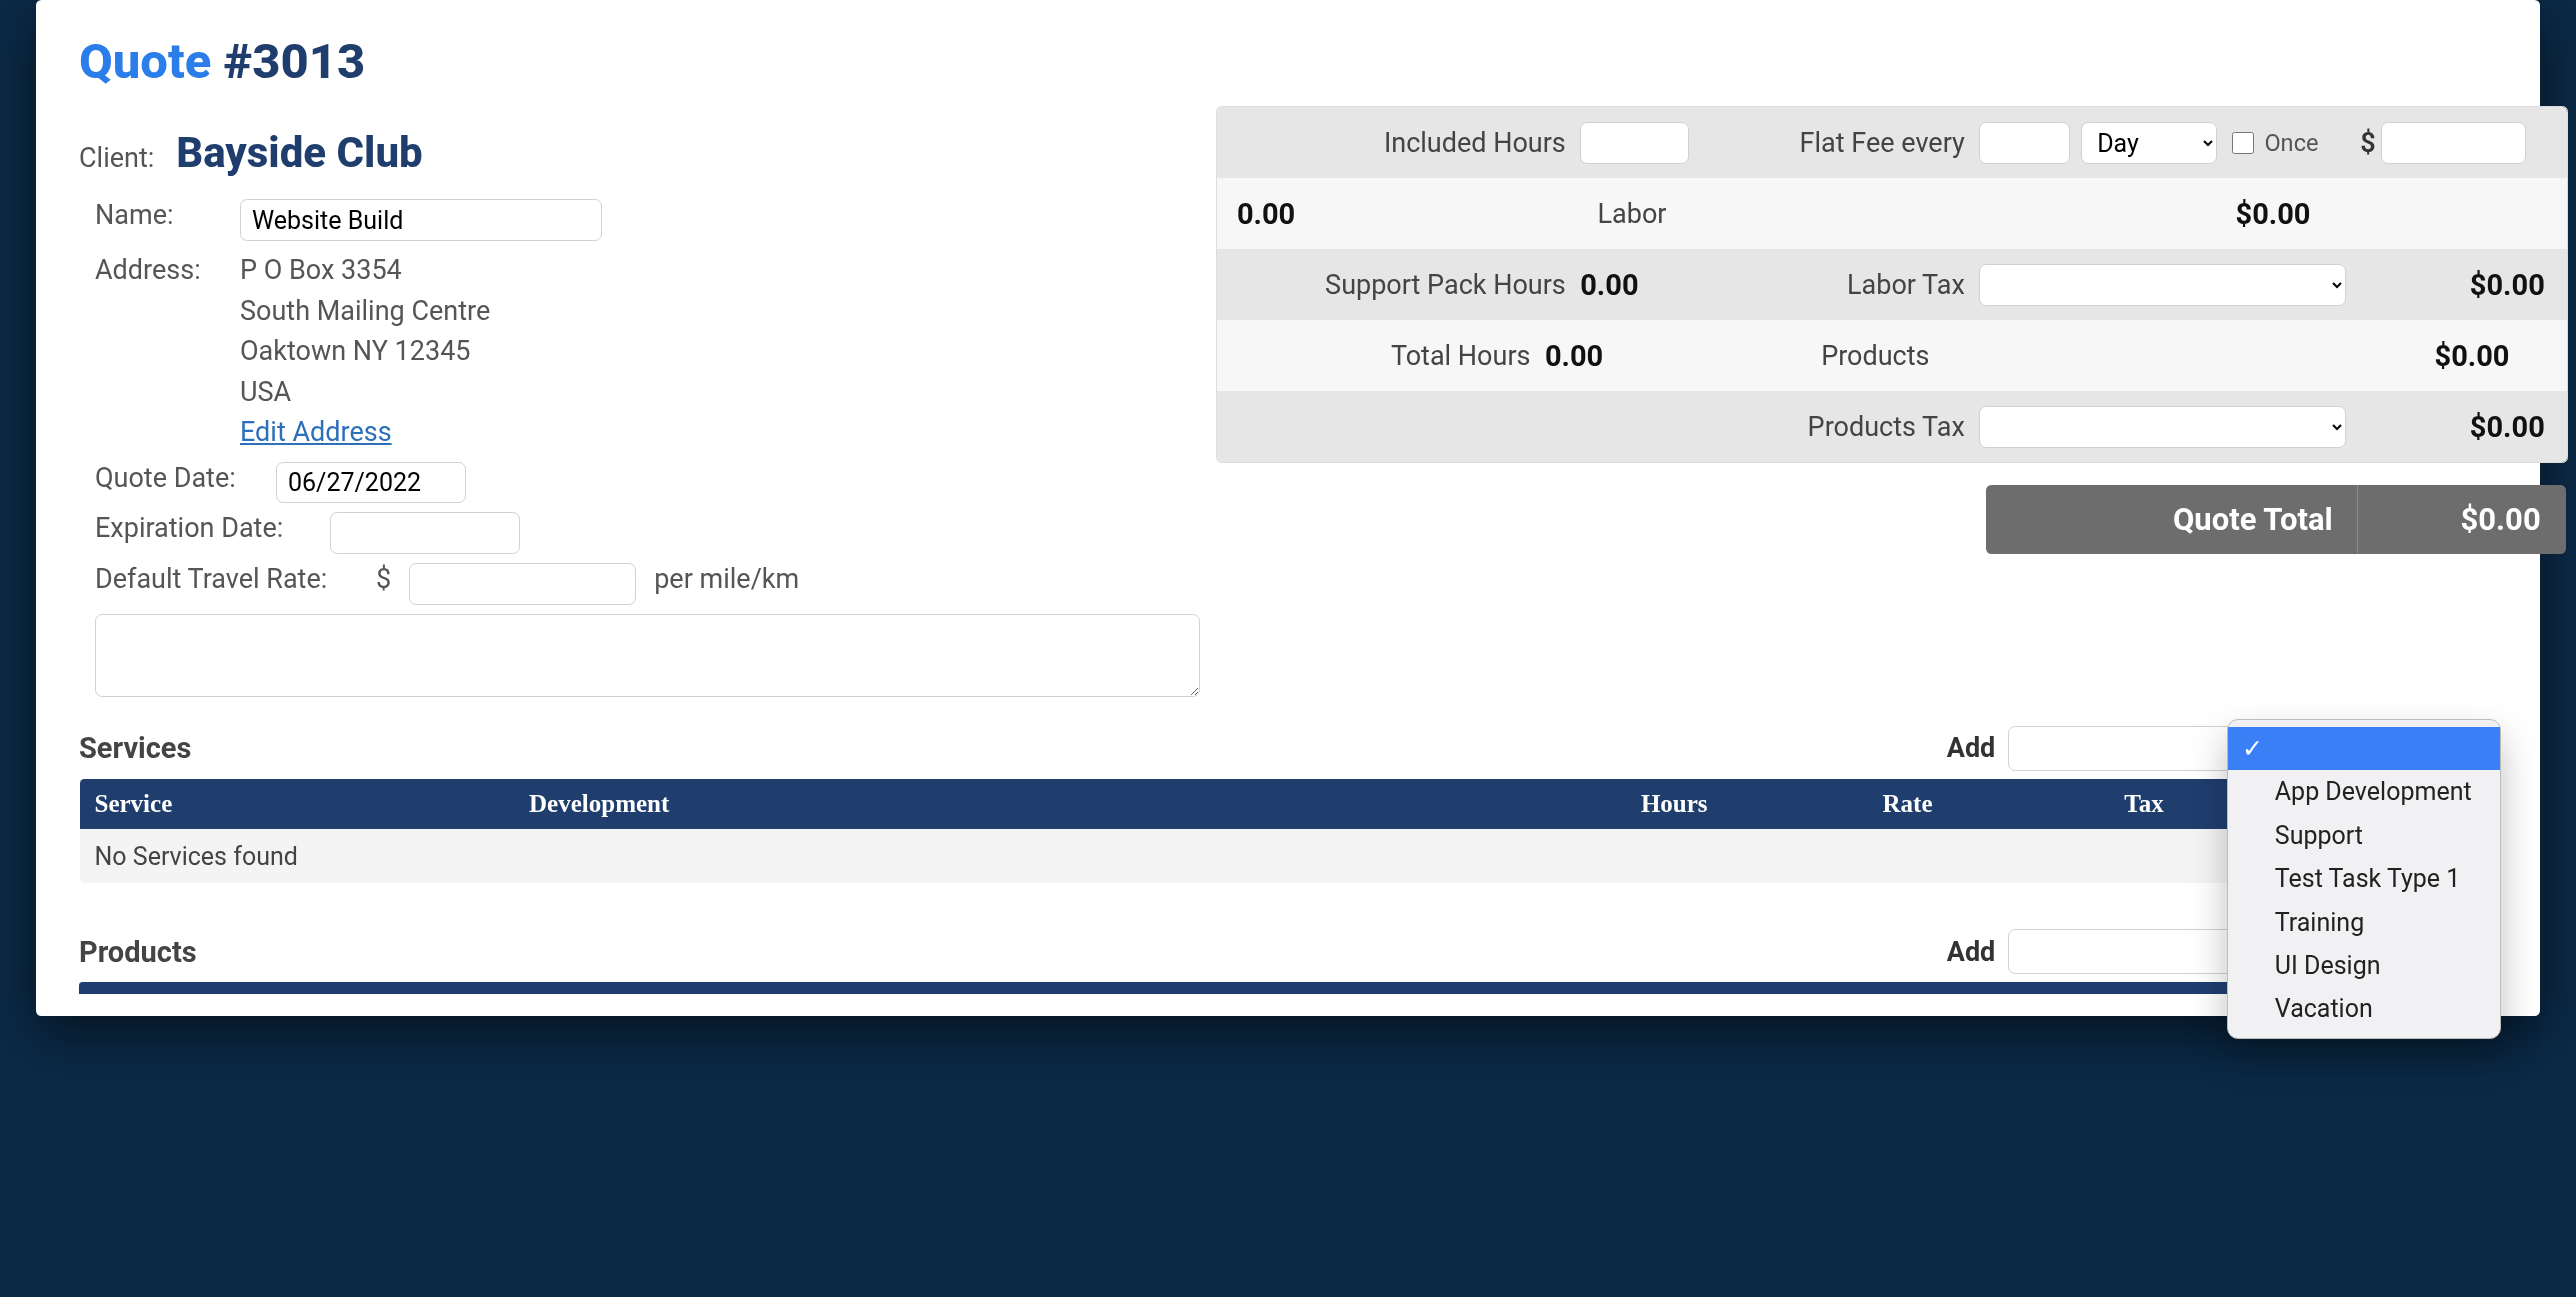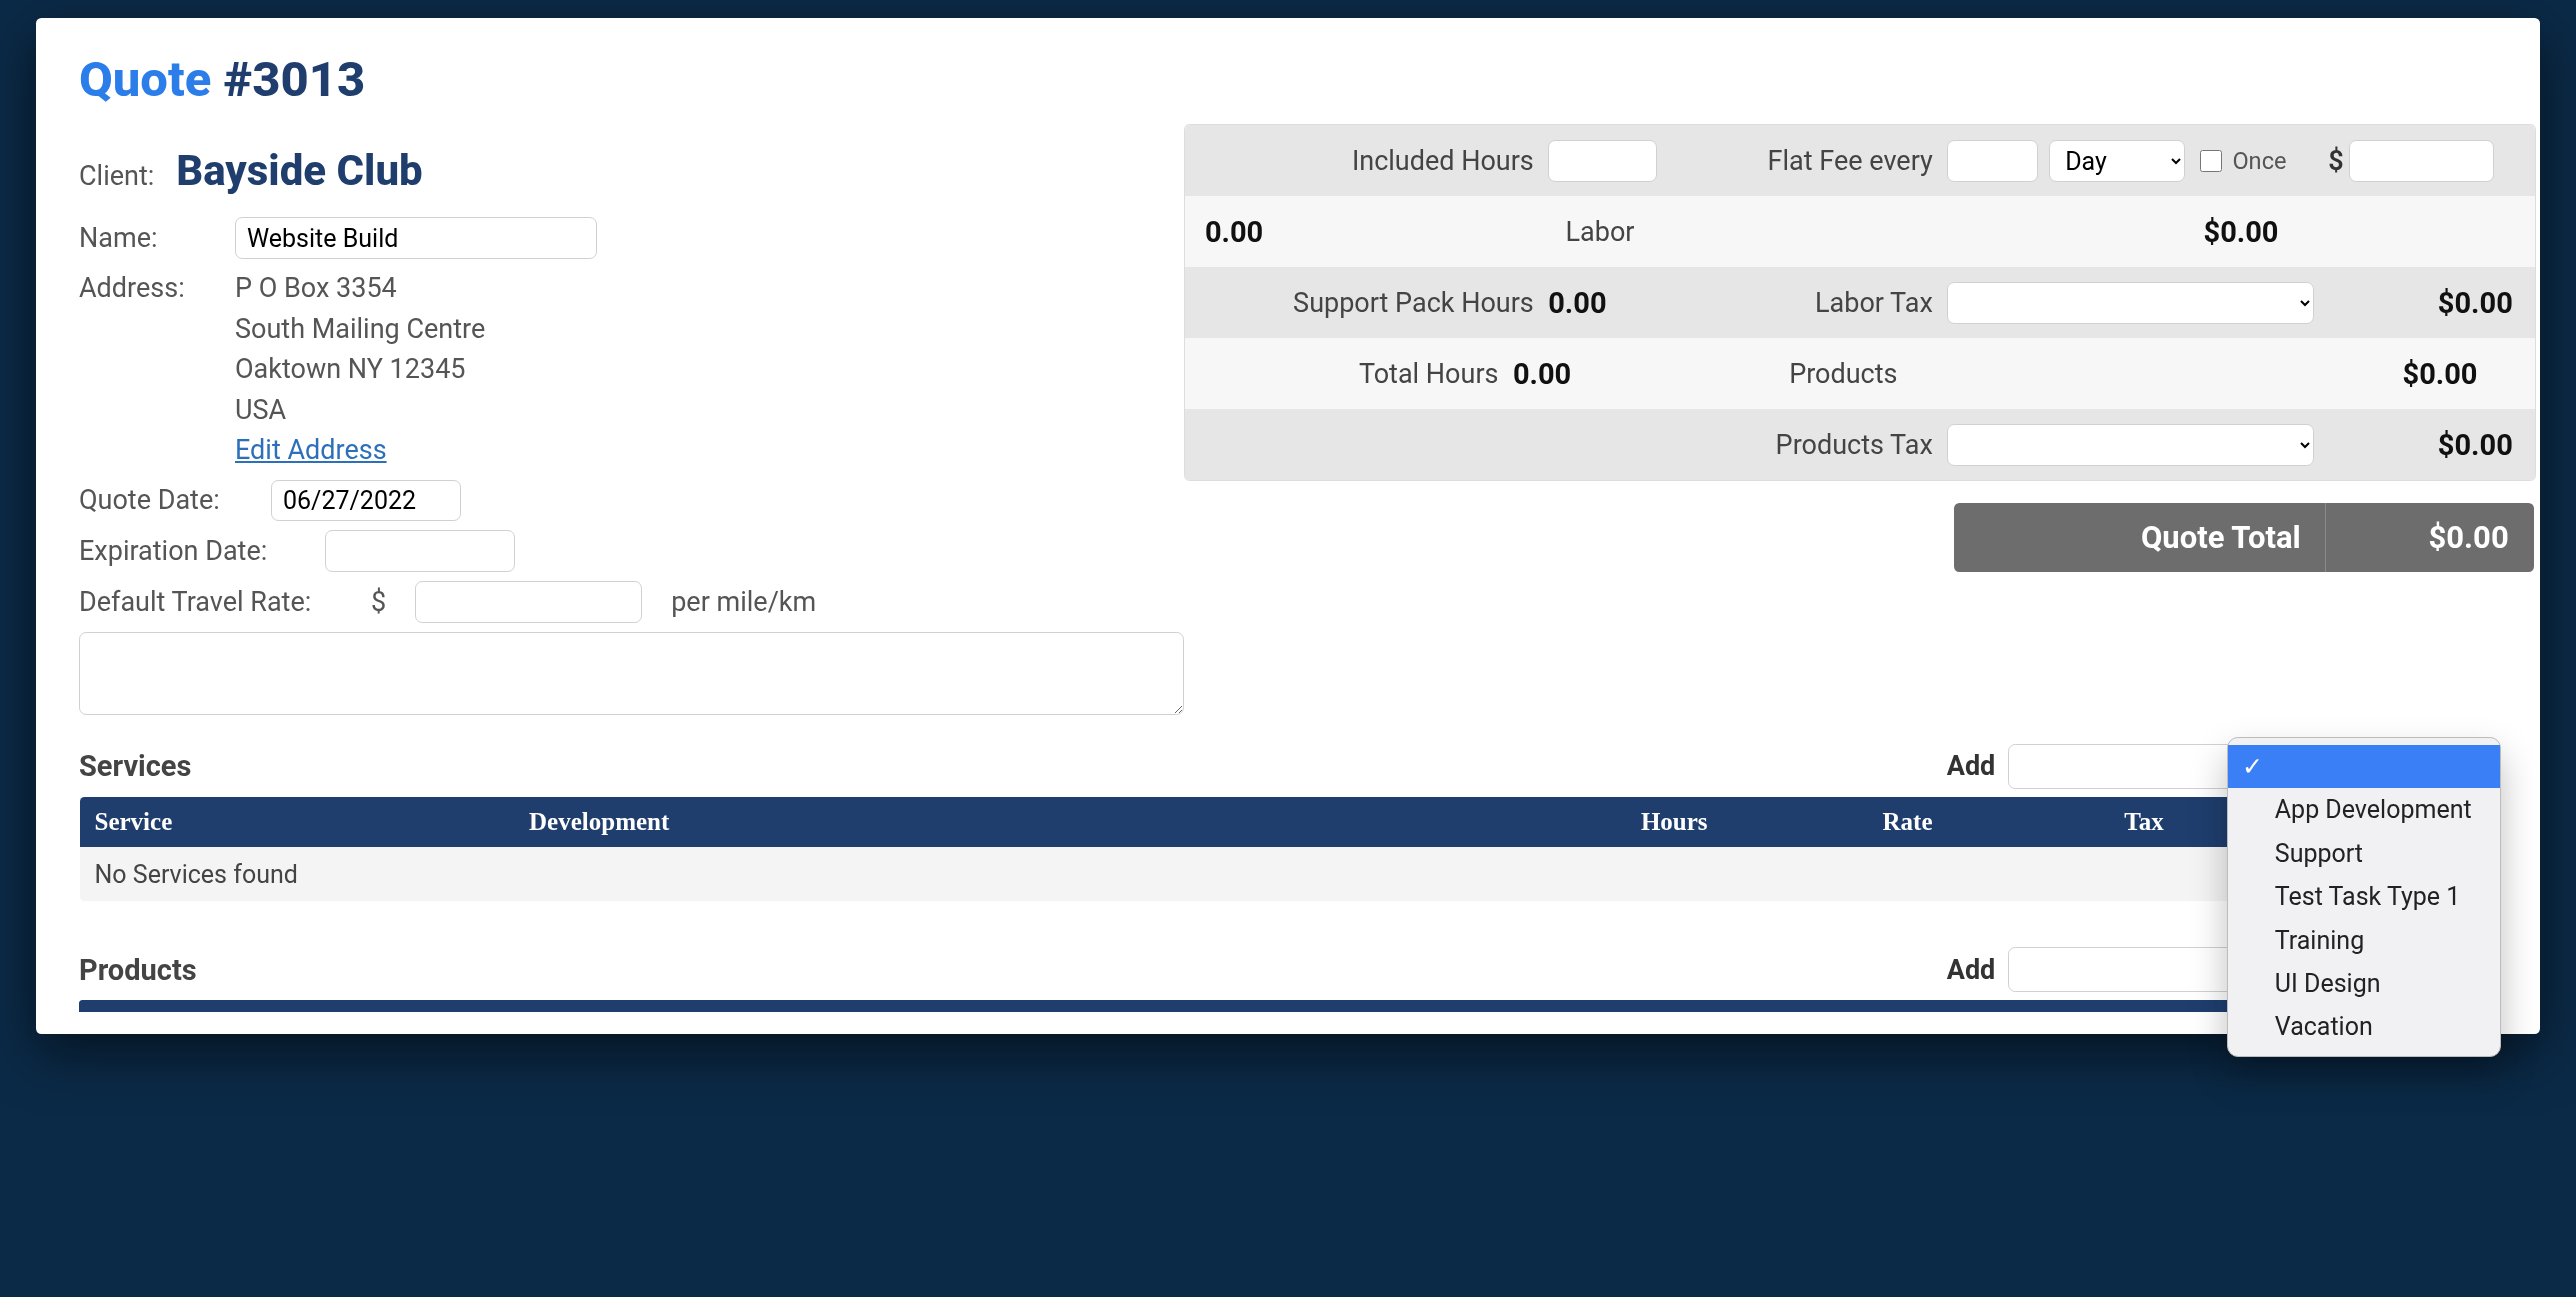--- a/index.html
+++ b/index.html
@@ -25,21 +25,21 @@
     font-size: 25px;
   }
   .stage {
     width: 2576px;
     height: 1298px;
     position: relative;
   }
   .panel {
     position: absolute;
     left: 36px;
-    top: 18px;
+    top: 0;
     width: 2504px;
     background: var(--panel-bg);
     border-radius: 5.4px;
     box-shadow: 0 18px 54px rgba(0,0,0,0.55);
     padding: 33px 43px 22px 43px;
     box-sizing: border-box;
   }
 
   
   .title {
@@ -60,21 +60,21 @@
   .client-line {
     display: flex;
     align-items: baseline;
     gap: 22px;
     margin: 22px 0 22px 0;
   }
   .client-label { color: var(--muted); font-size: 27px; }
   .client-name { color: var(--navy); font-size: 42px; font-weight: 800; }
 
   .form-rows { font-size: 27px; color: var(--muted); }
-  .form-row { display: flex; align-items: center; gap: 29px; margin: 9px 0; }
+  .form-row { display: flex; gap: 18px; margin: 9px 16px; }
   .form-row .lbl { min-width: 127px; }
   .addr-row .lbl { align-self: flex-start; padding-top: 3.6px; min-width: 127px; }
   .addr-block { line-height: 1.5; }
   .edit-link { color: var(--link-blue); text-decoration: underline; cursor: pointer; }
 
   input[type="text"], textarea, select {
     font-family: inherit;
     font-size: 25px;
     border: 0.9px solid var(--border);
     border-radius: 7.2px;

